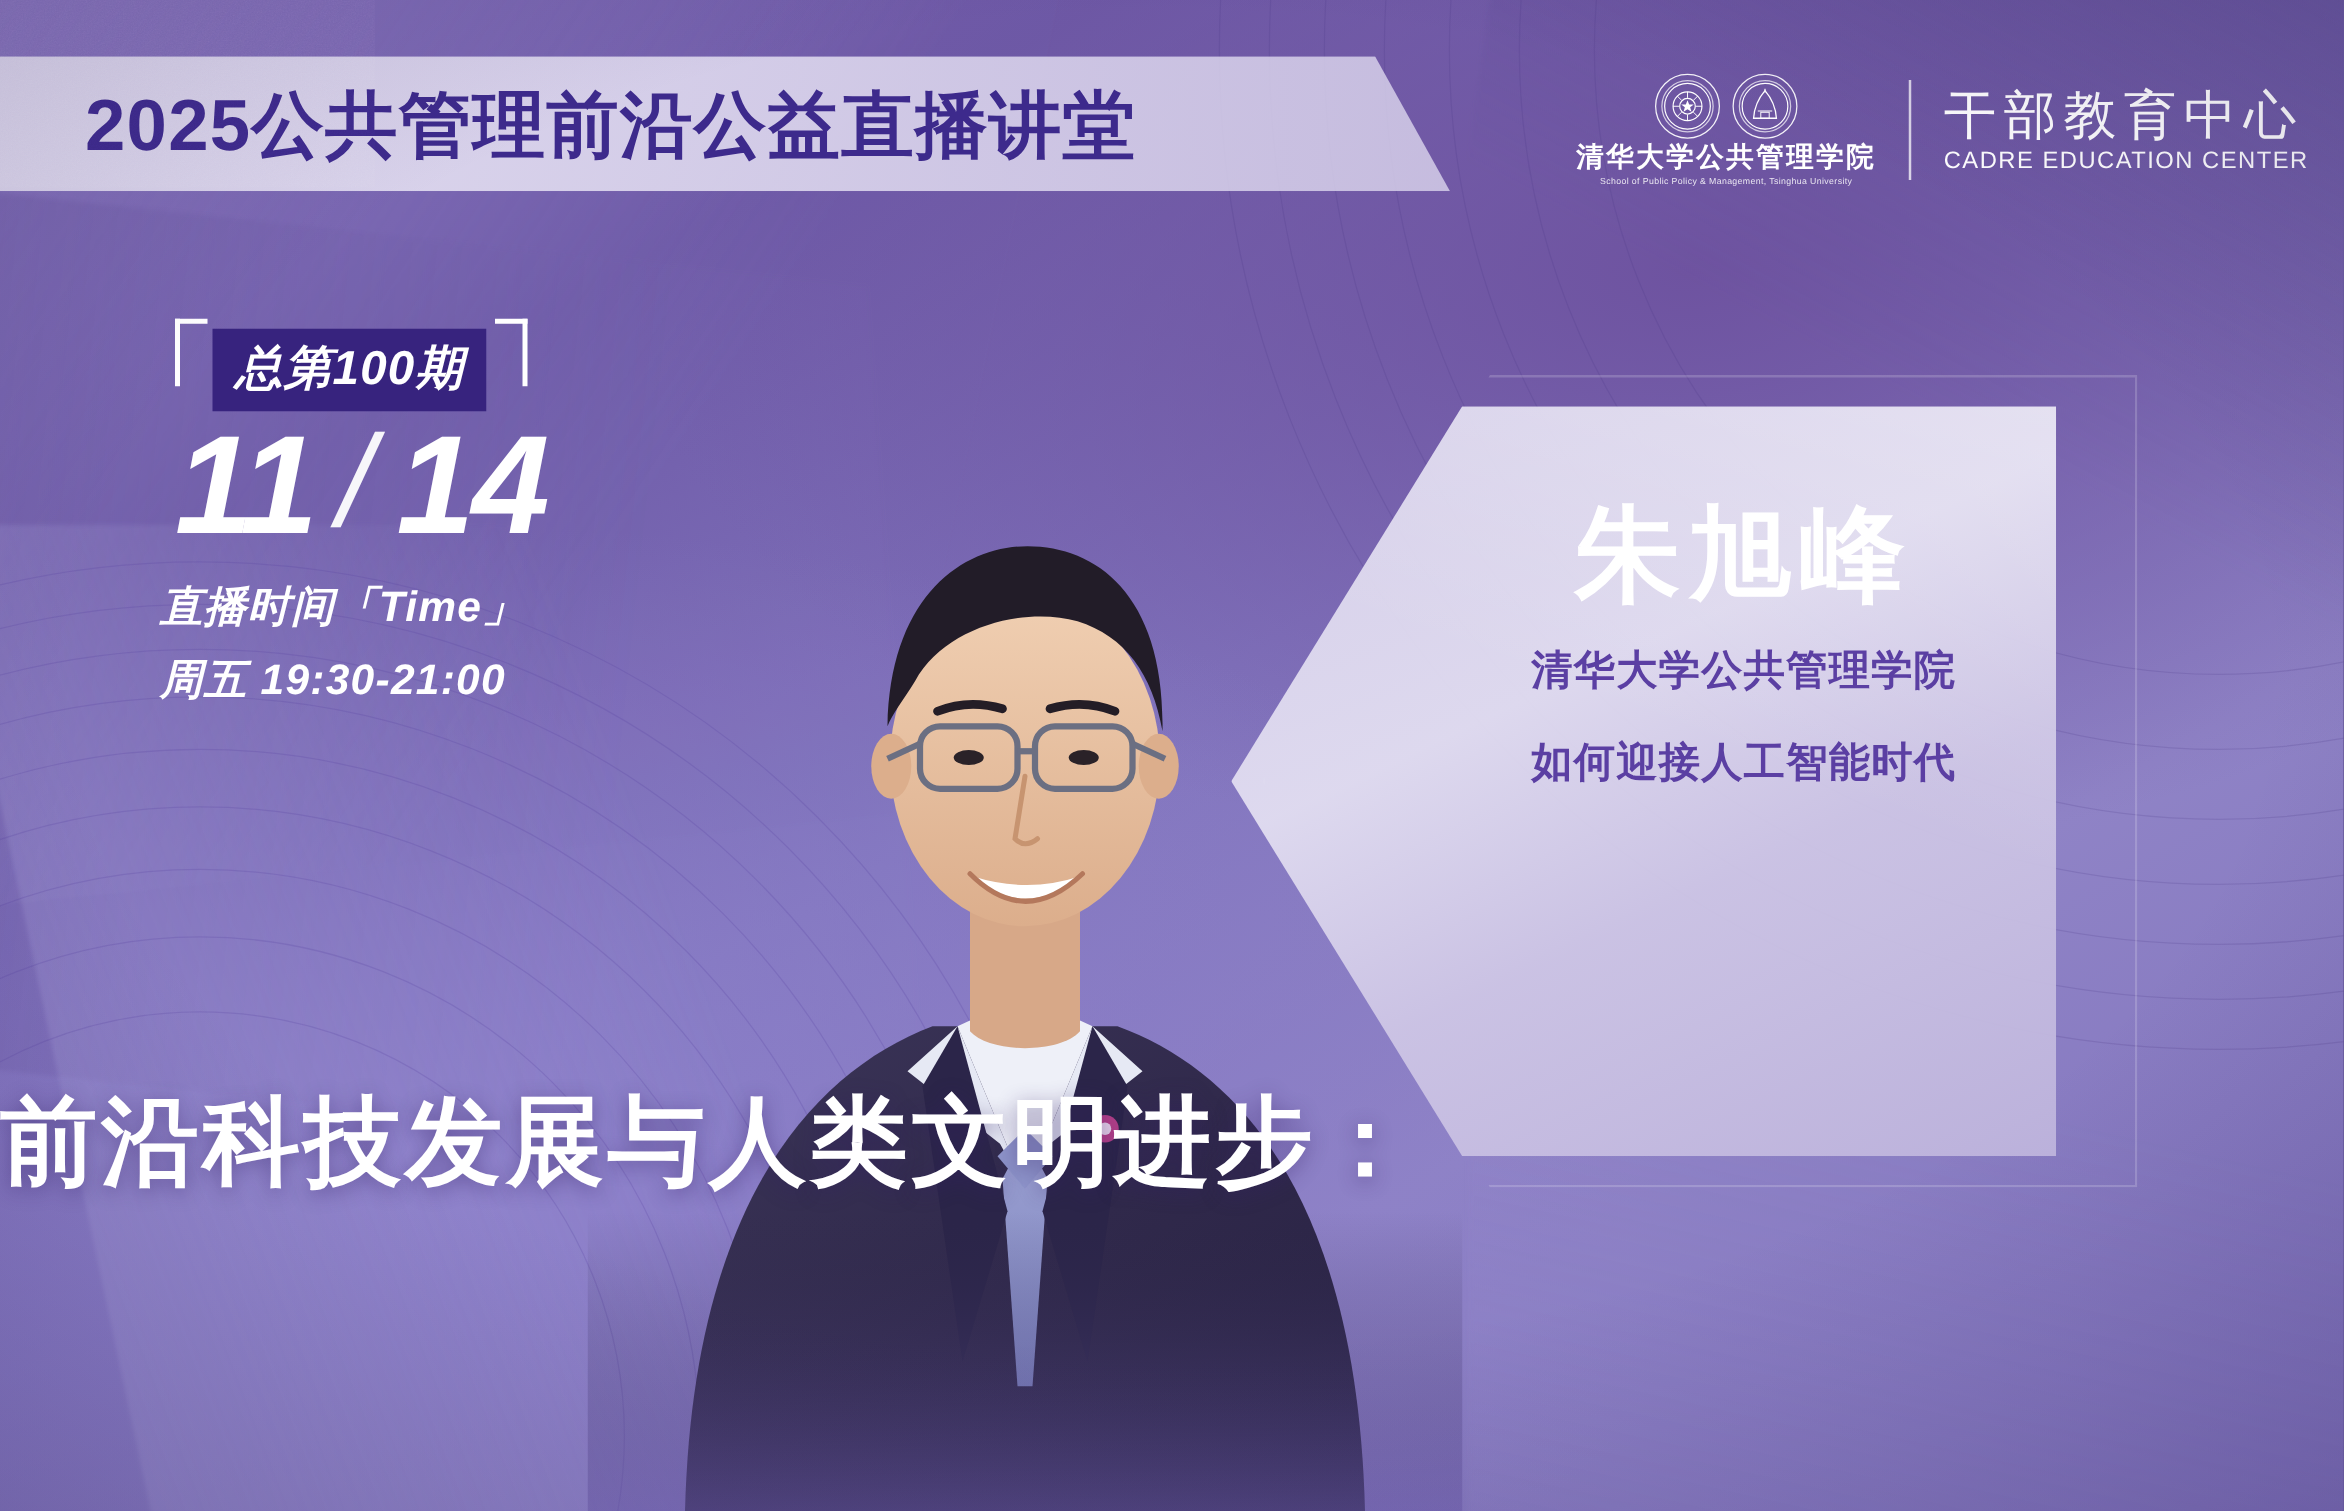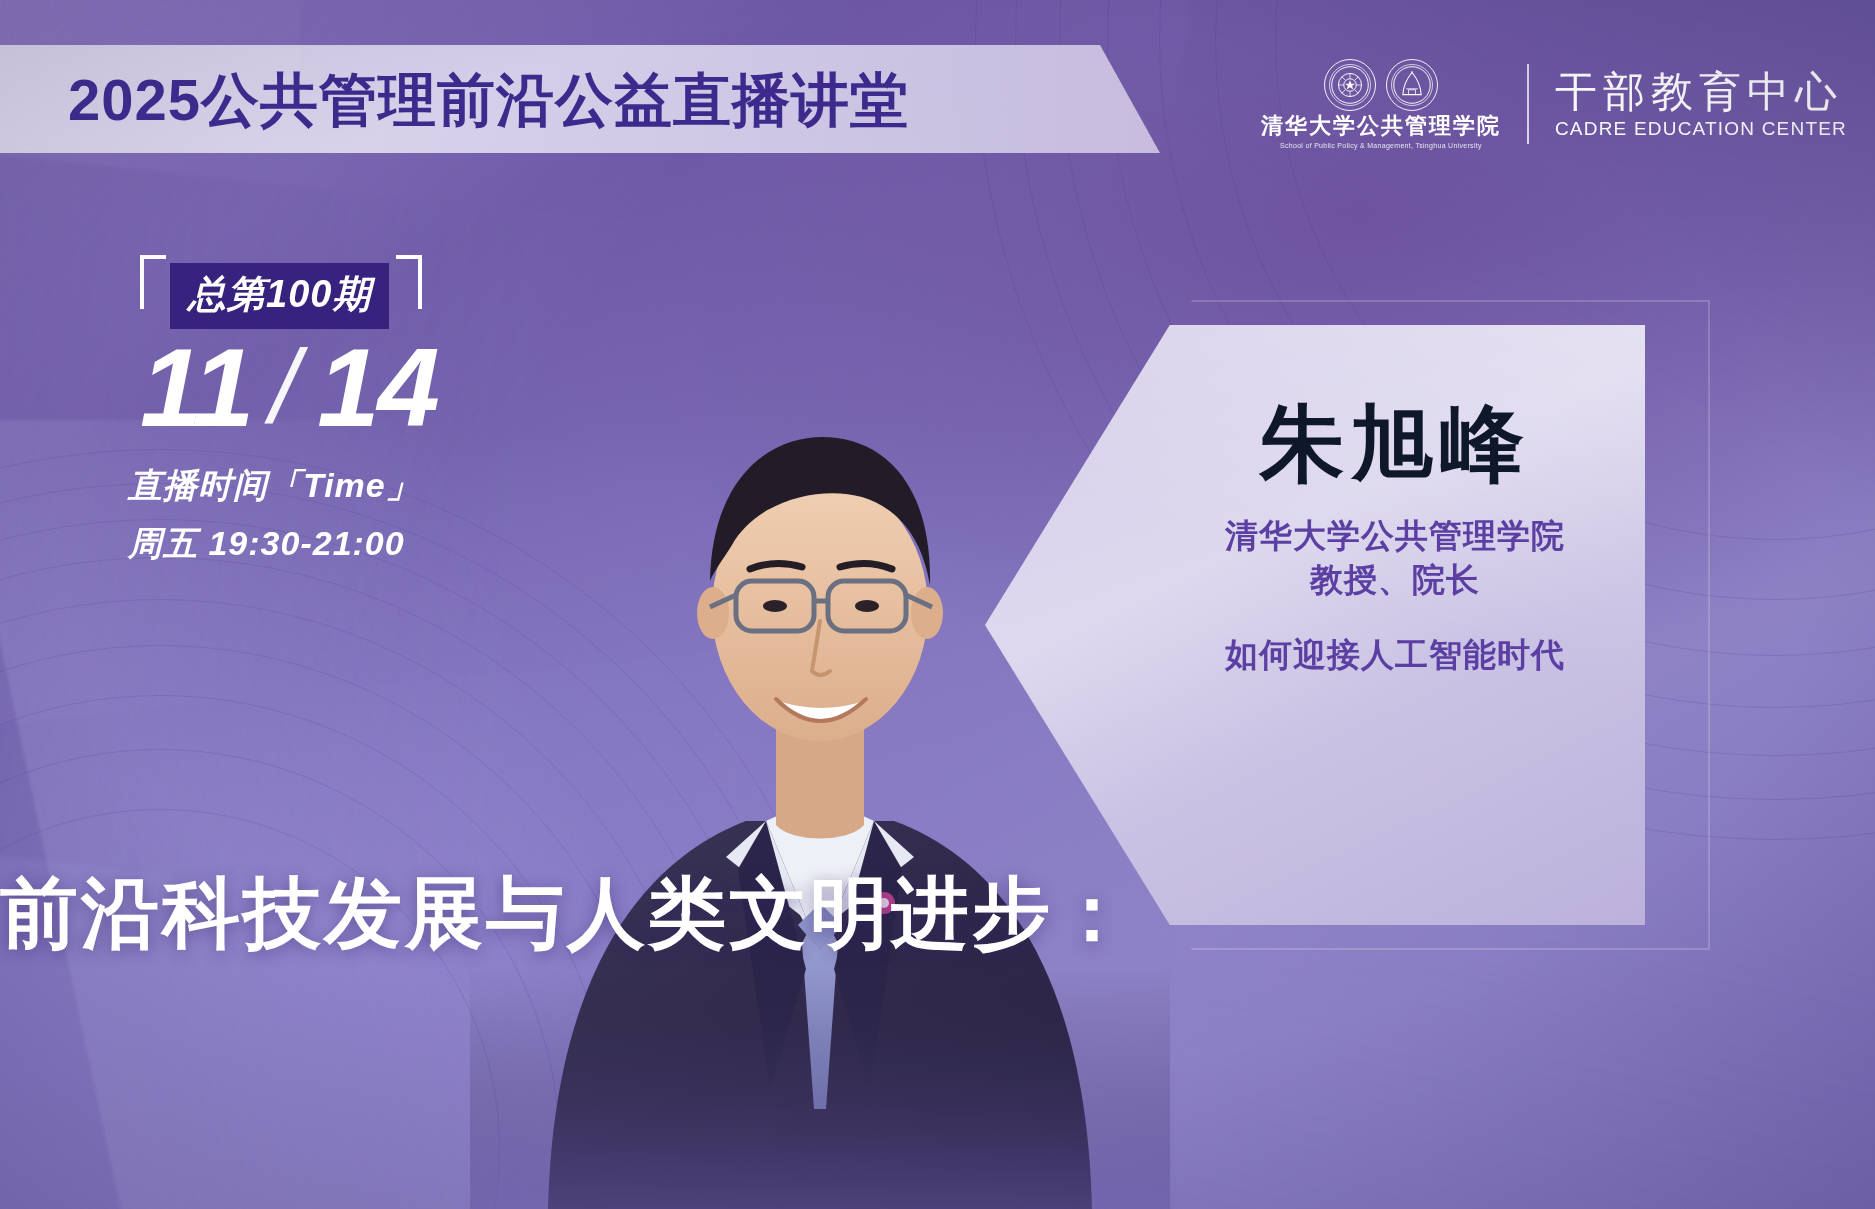--- a/index.html
+++ b/index.html
@@ -181,21 +181,21 @@
     clip-path:polygon(26% 0%, 100% 0%, 100% 100%, 26% 100%, 0% 50%);
     z-index:1;
   }
   .speaker{
     position:absolute;left:1160px;top:400px;width:470px;
     text-align:center;z-index:4;
     color:#5a3fa0;
   }
   .speaker-name{
     font-size:84px;font-weight:bold;letter-spacing:6px;
-    color:#0f172a;line-height:1.05;
+    color:#ffffff;line-height:1.05;
   }
   .speaker-block{margin-top:26px;}
   .speaker-line{
     font-size:33px;font-weight:bold;color:#5b3fa3;
     line-height:1.34;letter-spacing:1px;
   }
   .speaker-block.second{margin-top:30px;}
 
   
   .maintitle{
@@ -378,21 +378,20 @@
     </svg>
   </div>
 
   <div class="hexpanel"></div>
   <div class="hexpanel-edge"></div>
 
   <div class="speaker">
     <div class="speaker-name">朱旭峰</div>
     <div class="speaker-block">
       <div class="speaker-line">清华大学公共管理学院</div>
-      <div class="speaker-line">教授、院长</div>
     </div>
     <div class="speaker-block second">
       <div class="speaker-line">如何迎接人工智能时代</div>
     </div>
   </div>
 
   <div class="maintitle">
     <div class="line">前沿科技发展与人类文明进步：</div>
   </div>
 

